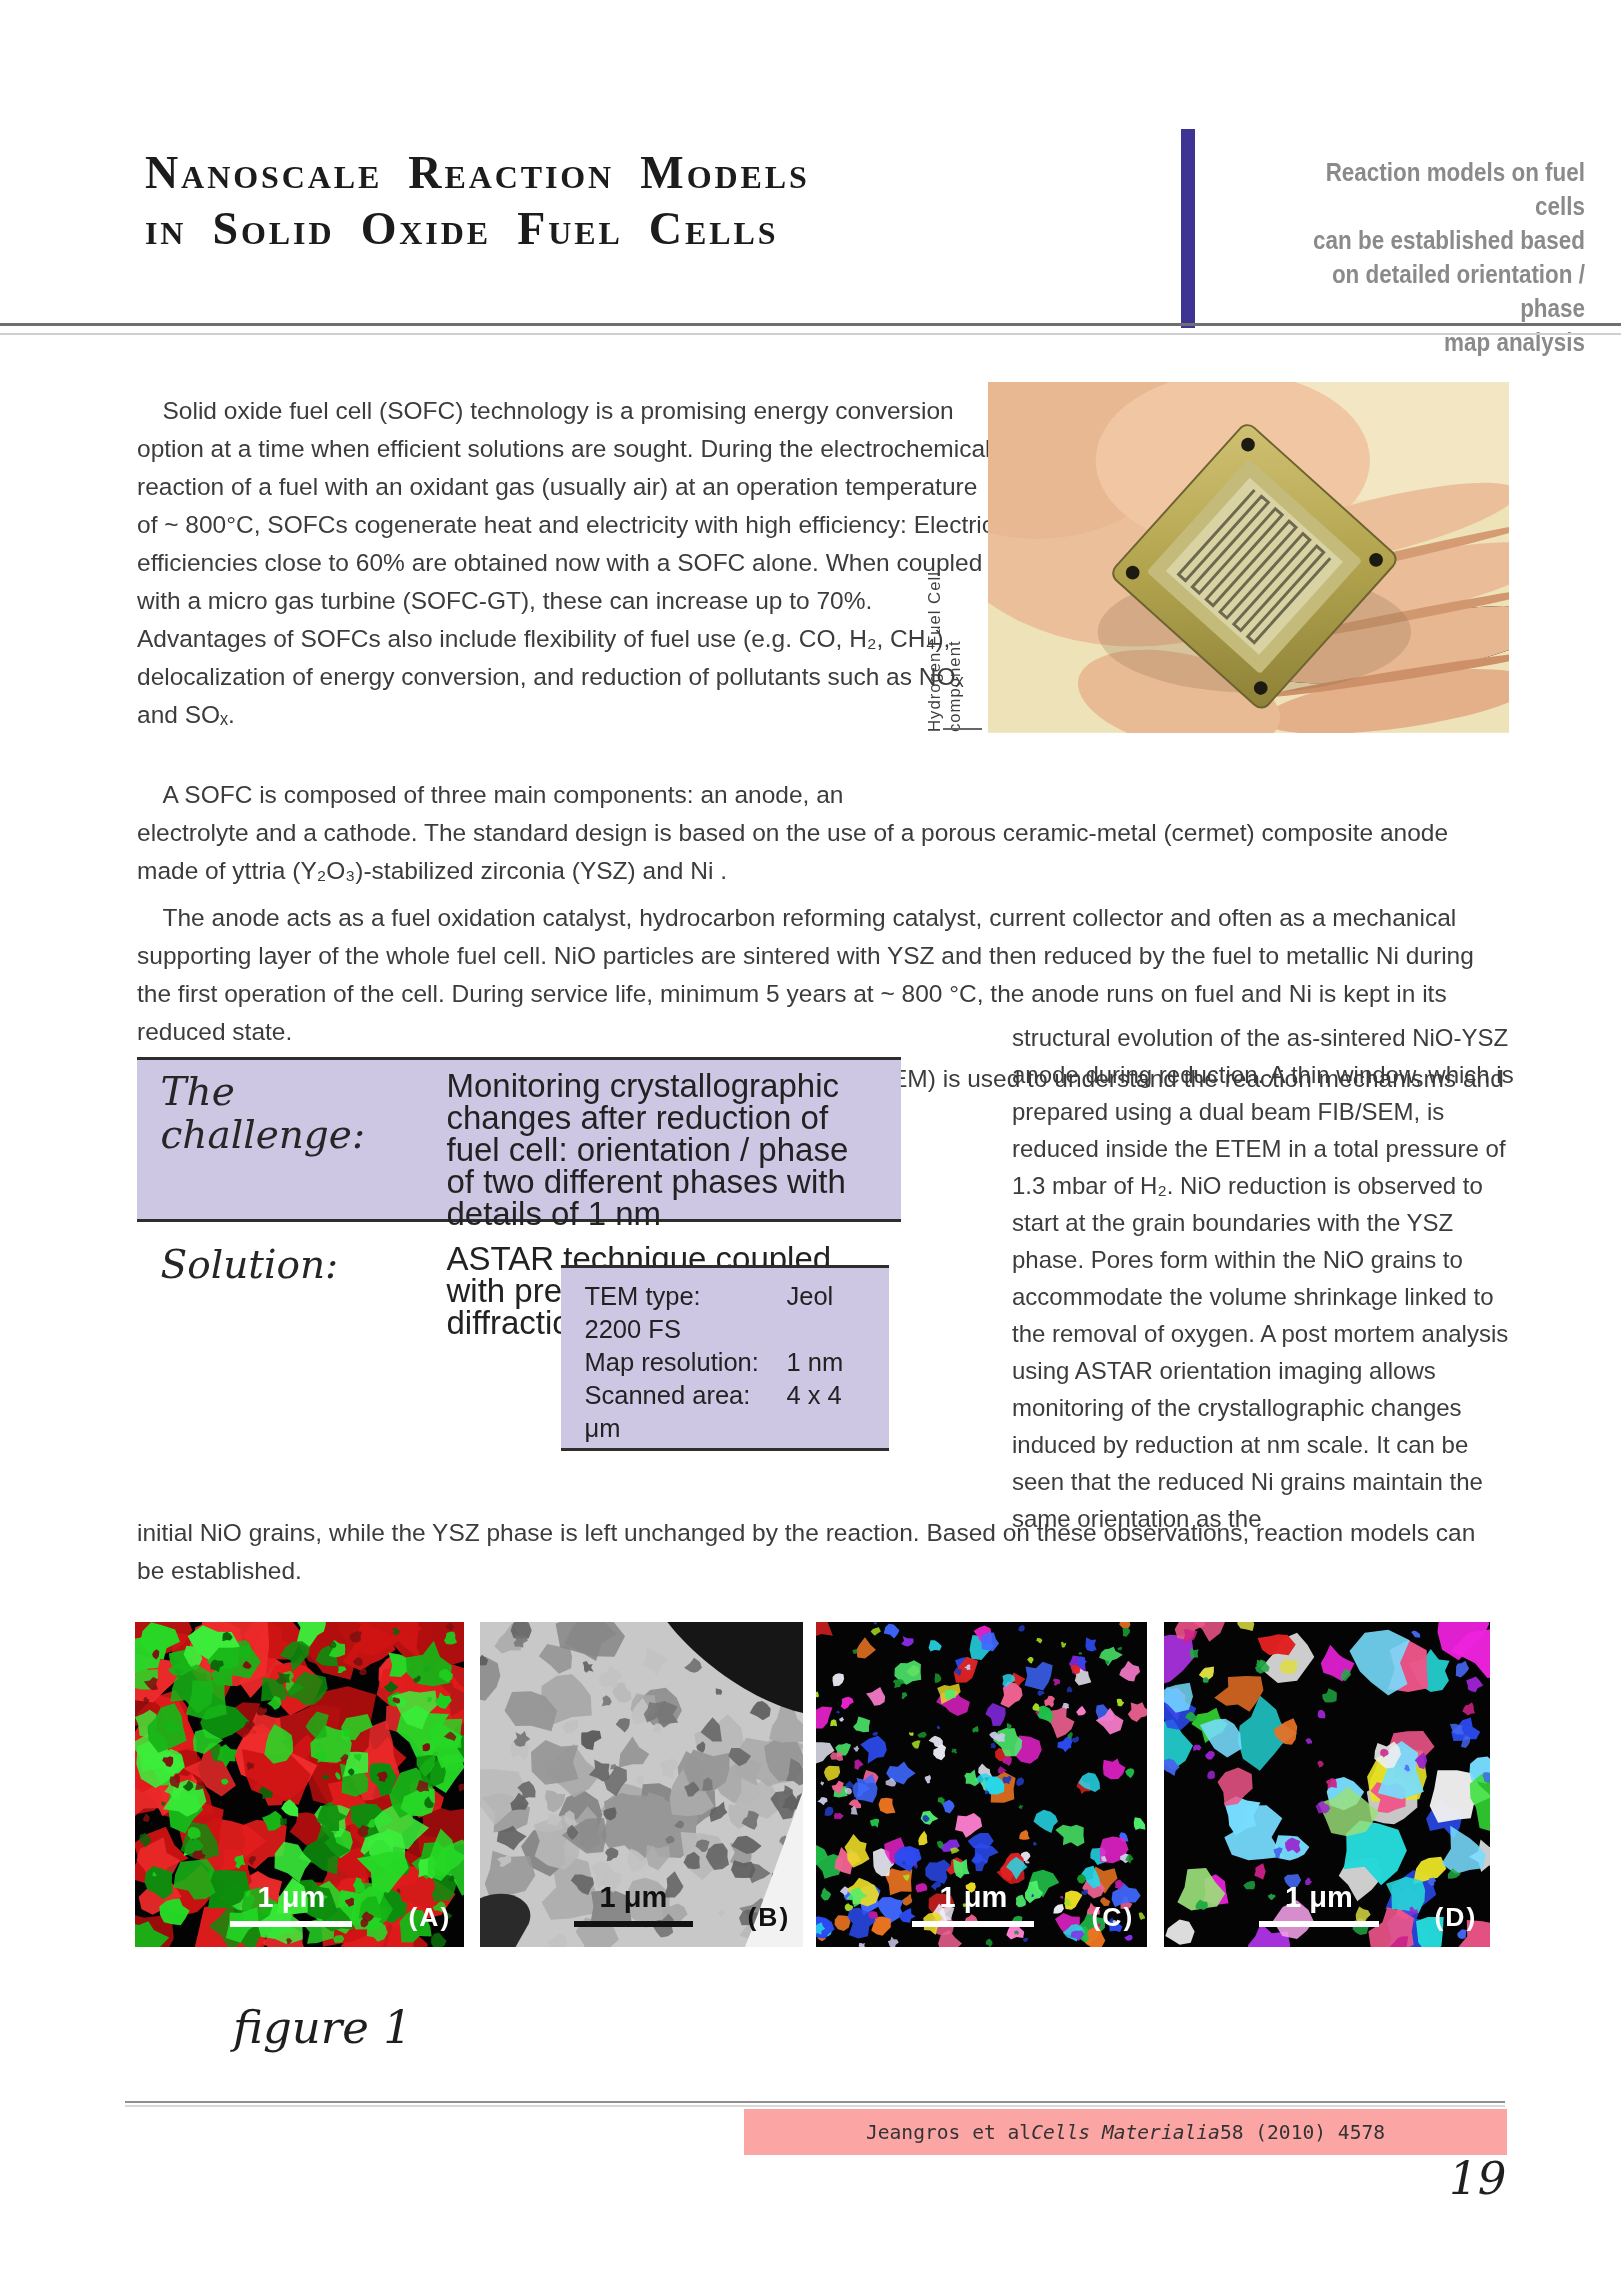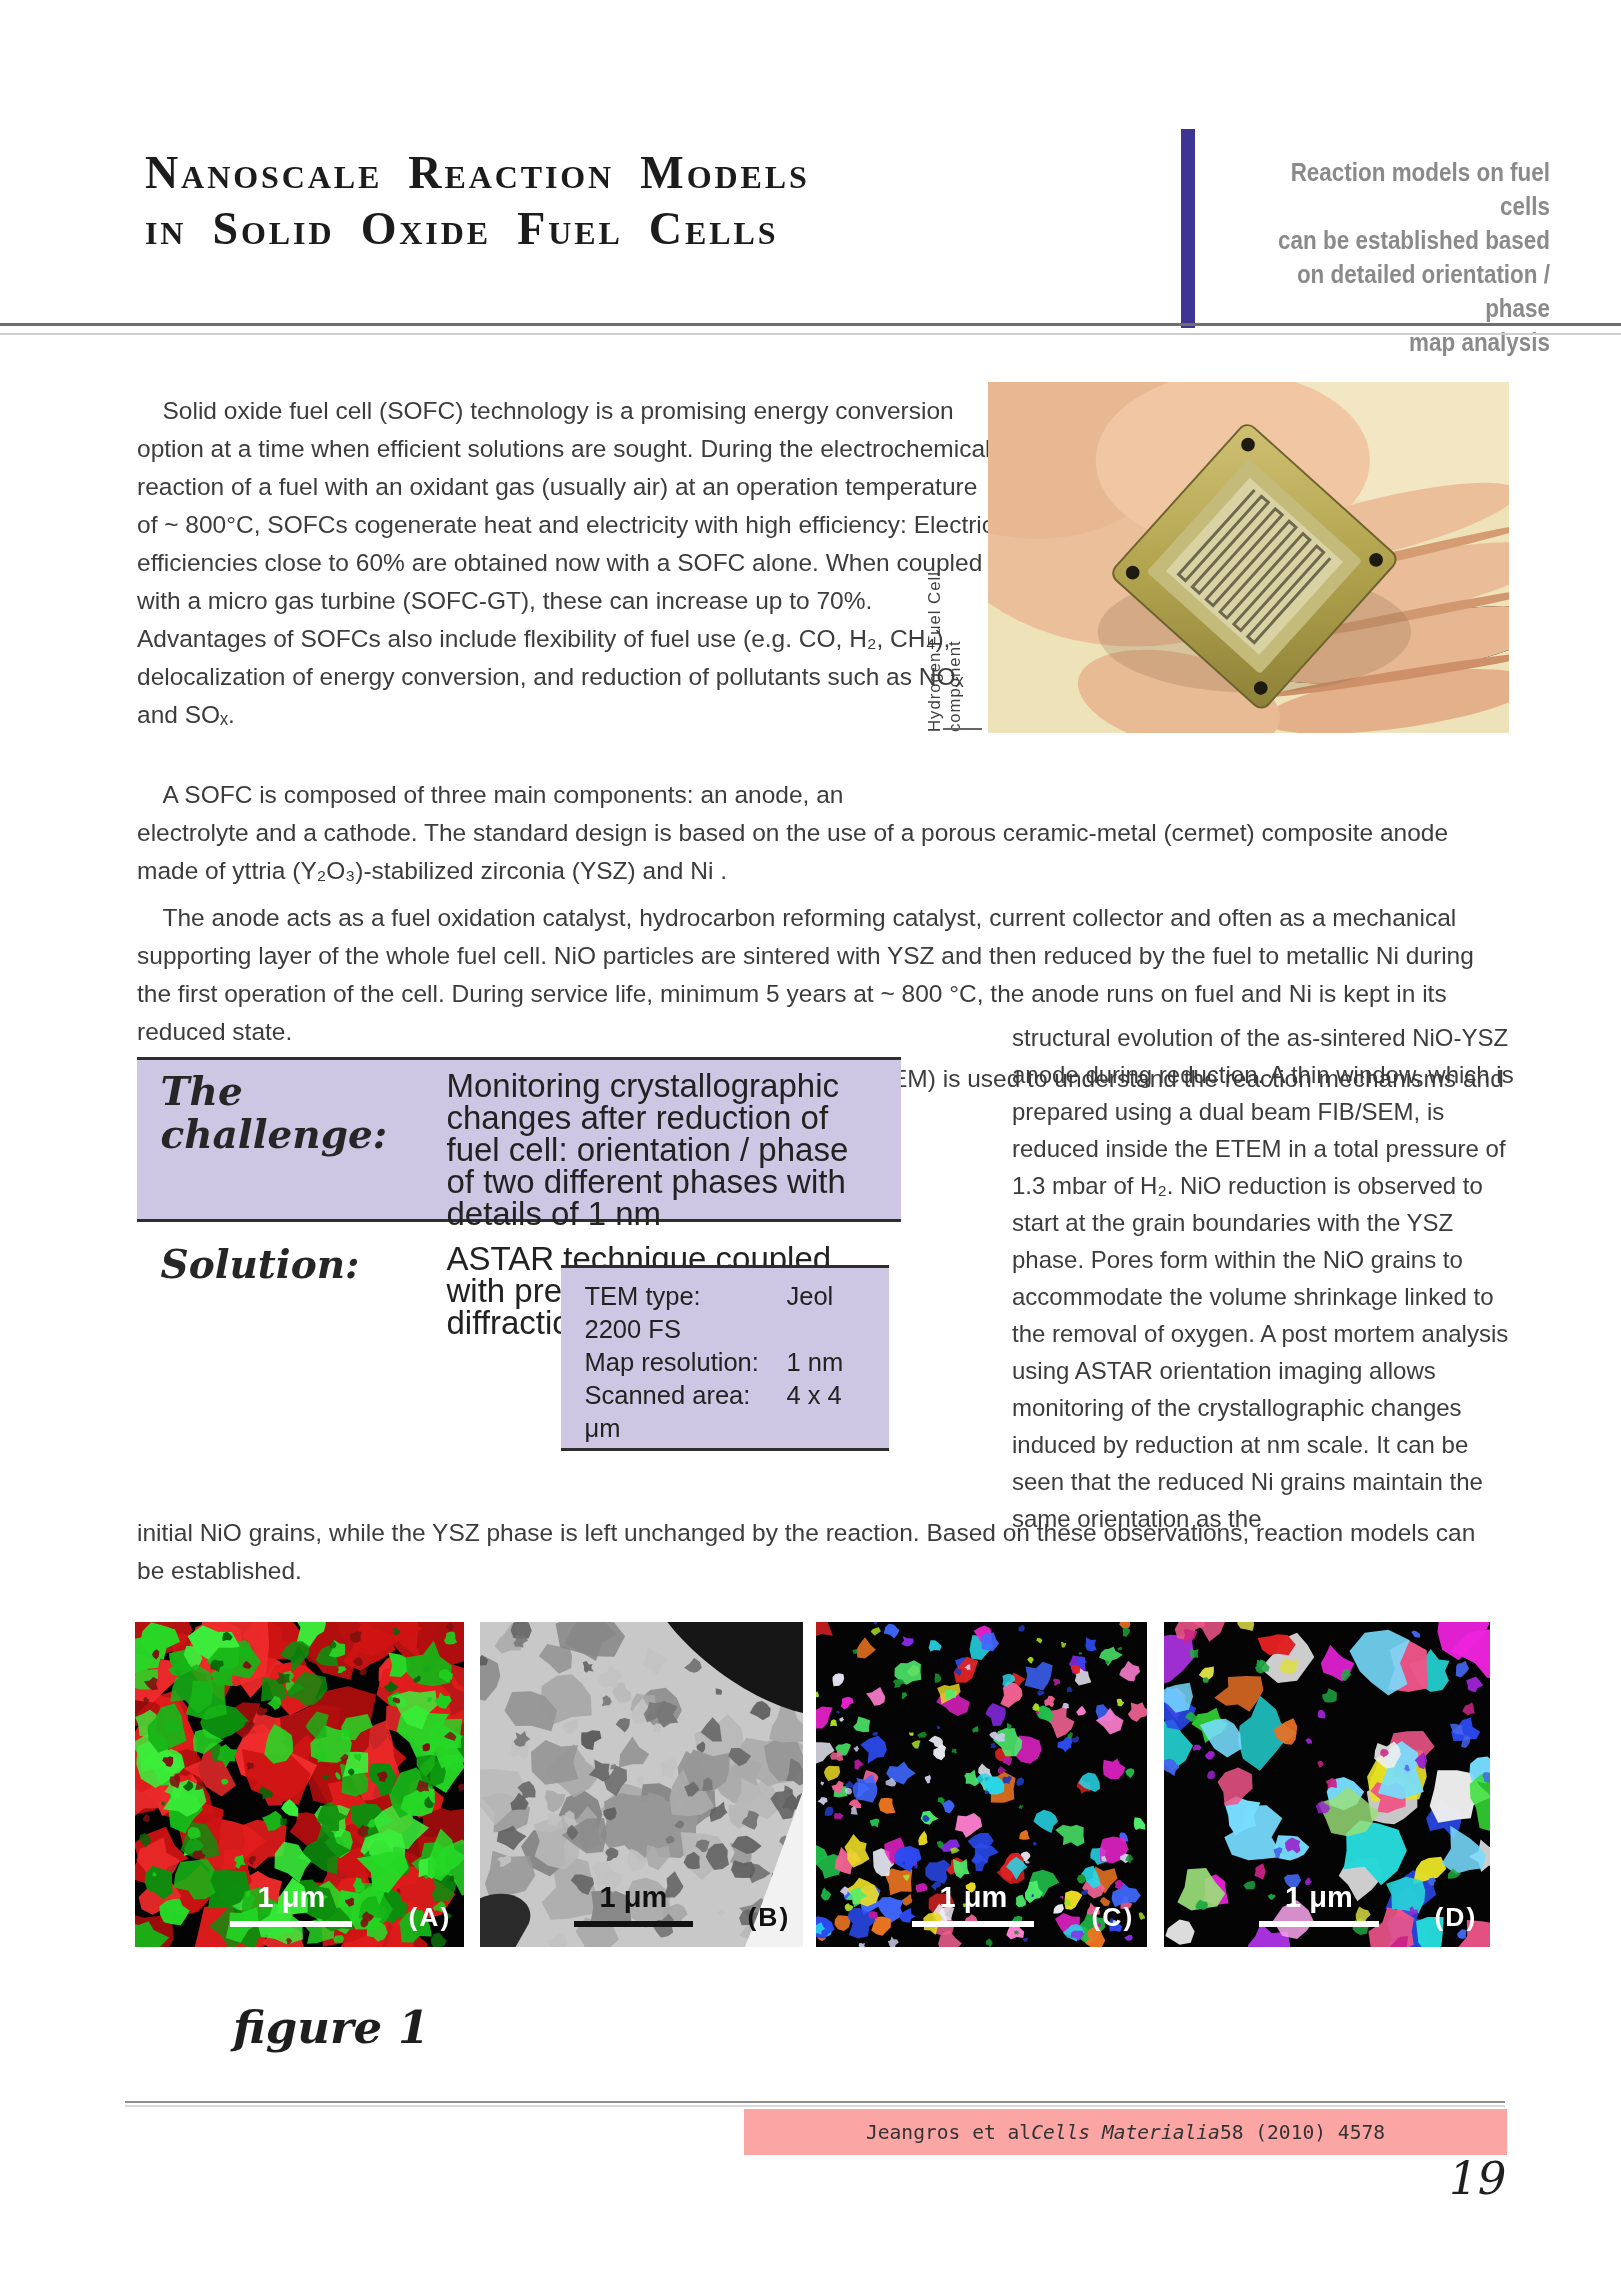--- a/index.html
+++ b/index.html
@@ -3,42 +3,42 @@
 <meta charset="utf-8">
 <style>
   html,body{margin:0;padding:0;background:#888;}
   .page{position:relative;width:1621px;height:2293px;background:#ffffff;overflow:hidden;
         font-family:"Liberation Sans",sans-serif;color:#3c3c3c;}
   
   .title{position:absolute;left:145px;top:145px;width:882px;
          font-family:"Liberation Serif",serif;font-weight:700;font-variant:small-caps;
          color:#1c1c1c;font-size:46px;line-height:56px;letter-spacing:2.9px;word-spacing:11.8px;}
   .accent-bar{position:absolute;left:1181px;top:129px;width:13.7px;height:199px;}
-  .quote{position:absolute;left:1197px;top:155px;width:353px;text-align:right;
+  .quote{position:absolute;left:1232px;top:155px;width:353px;text-align:right;
          color:#8a8a8a;font-weight:700;font-size:25.5px;line-height:34px;}
   .quote div{transform:scaleX(.88);transform-origin:100% 50%;}
   .title-rule{position:absolute;left:0;top:323px;width:1621px;height:6.9px;
               border-top:3.9px solid #6f6f6f;border-bottom:2.9px solid #cfcfcf;}
   
   .bodytxt{font-size:24.5px;line-height:38px;color:#3c3c3c;}
   .para1{position:absolute;left:137px;top:392px;width:864px;text-indent:25.5px;}
   .flowtxt{position:absolute;left:137px;top:776px;width:1368px;}
   .flowtxt .p{margin:0;}
   .flowtxt .indent{text-indent:25.5px;}
   .flowtxt .gap{margin-top:8.8px;}
   .rightcol{position:absolute;left:1012px;top:1019px;width:507px;font-size:24px;line-height:37px;}
   .closing{position:absolute;left:137px;top:1514px;width:1368px;}
   
   .vcaption{position:absolute;left:925px;top:492px;height:240px;writing-mode:vertical-rl;
             transform:rotate(180deg);font-size:16.7px;letter-spacing:1px;color:#3f3f3f;}
   .vcaption-tick{position:absolute;left:943px;top:728px;width:39px;height:2px;background:#666;}
   .photo{position:absolute;left:988px;top:382px;width:521px;height:351px;}
   
   .pbox{position:absolute;border-top:3.9px solid #2e2e2e;border-bottom:3.9px solid #2e2e2e;box-sizing:border-box;}
-  .script{font-family:"DejaVu Serif",serif;font-style:italic;color:#262626;font-weight:700;}
+  .script{font-family:"DejaVu Serif",serif;font-style:italic;color:#262626;font-weight:400;}
   .challenge{left:137px;top:1057px;width:764px;height:165px;padding:9.8px 17.6px 7.8px 23.5px;
              display:grid;grid-template-columns:286px 1fr;row-gap:13.7px;align-items:start;}
   .challenge .lbl{font-size:39px;line-height:43px;}
   .challenge .txt{font-size:33px;line-height:32px;color:#222;}
   .crystal{left:137px;top:1247px;width:356px;height:217px;padding:15.7px 9.8px 9.8px 27.4px;}
   .crystal .bx-title{font-size:39px;margin-bottom:9.8px;}
   .crystal .row{font-size:25.5px;line-height:35px;color:#222;}
   .crystal .row b{font-weight:700;}
   .experimental{left:561px;top:1265px;width:328px;height:186px;padding:11.8px 9.8px 9.8px 23.5px;}
   .experimental .bx-title{font-size:35px;margin-bottom:7.8px;}

